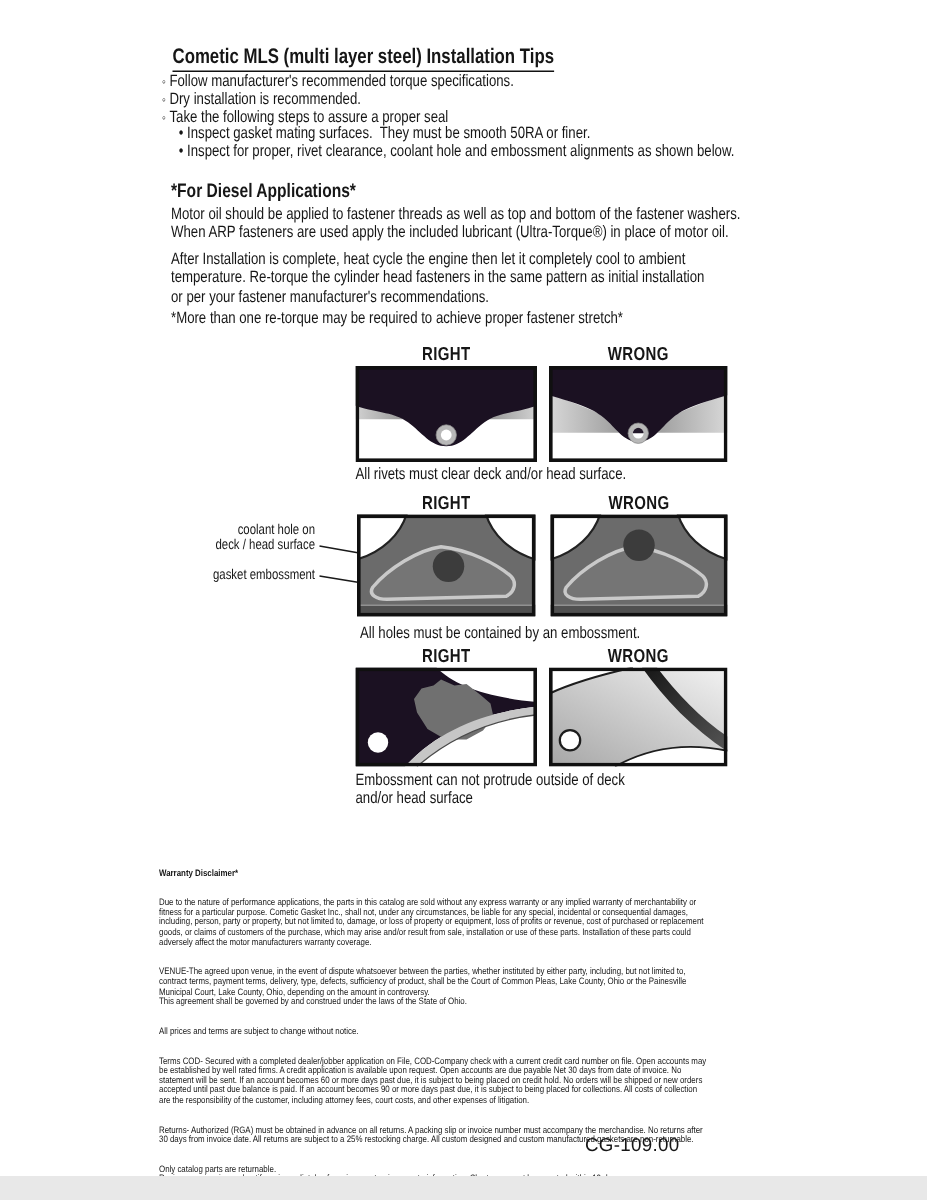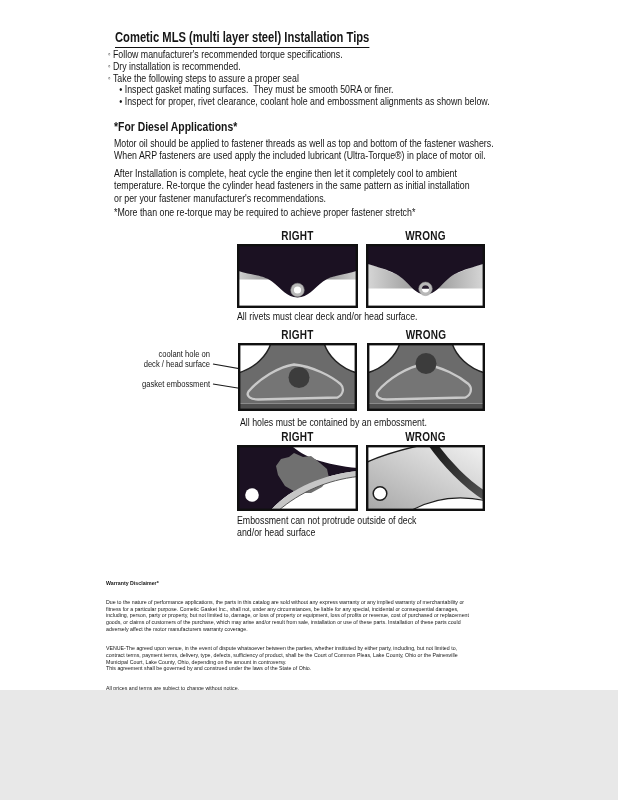--- a/index.html
+++ b/index.html
@@ -1,17 +1,17 @@
 <!DOCTYPE html>
 <html><head>
 <meta charset="utf-8">
 <style>
   html,body{margin:0;padding:0;background:#e8e8e8;}
   #page{
-    position:relative;width:618px;height:690px;margin:0 auto;background:#ffffff;
+    position:relative;width:618px;height:784px;margin:0 auto;background:#ffffff;
     font-family:"Liberation Sans","DejaVu Sans",sans-serif;color:#161616;overflow:hidden;
   }
   .abs{position:absolute;}
   .cond80{transform:scaleX(0.80);transform-origin:0 0;}
   .cond80c{transform:scaleX(0.80);transform-origin:50% 0;}
   .cond80r{transform:scaleX(0.80);transform-origin:100% 0;}
   .cond85{transform:scaleX(0.85);transform-origin:0 0;}
 
   .title{
     left:115px;top:29px;font-size:14px;font-weight:bold;margin:0;

